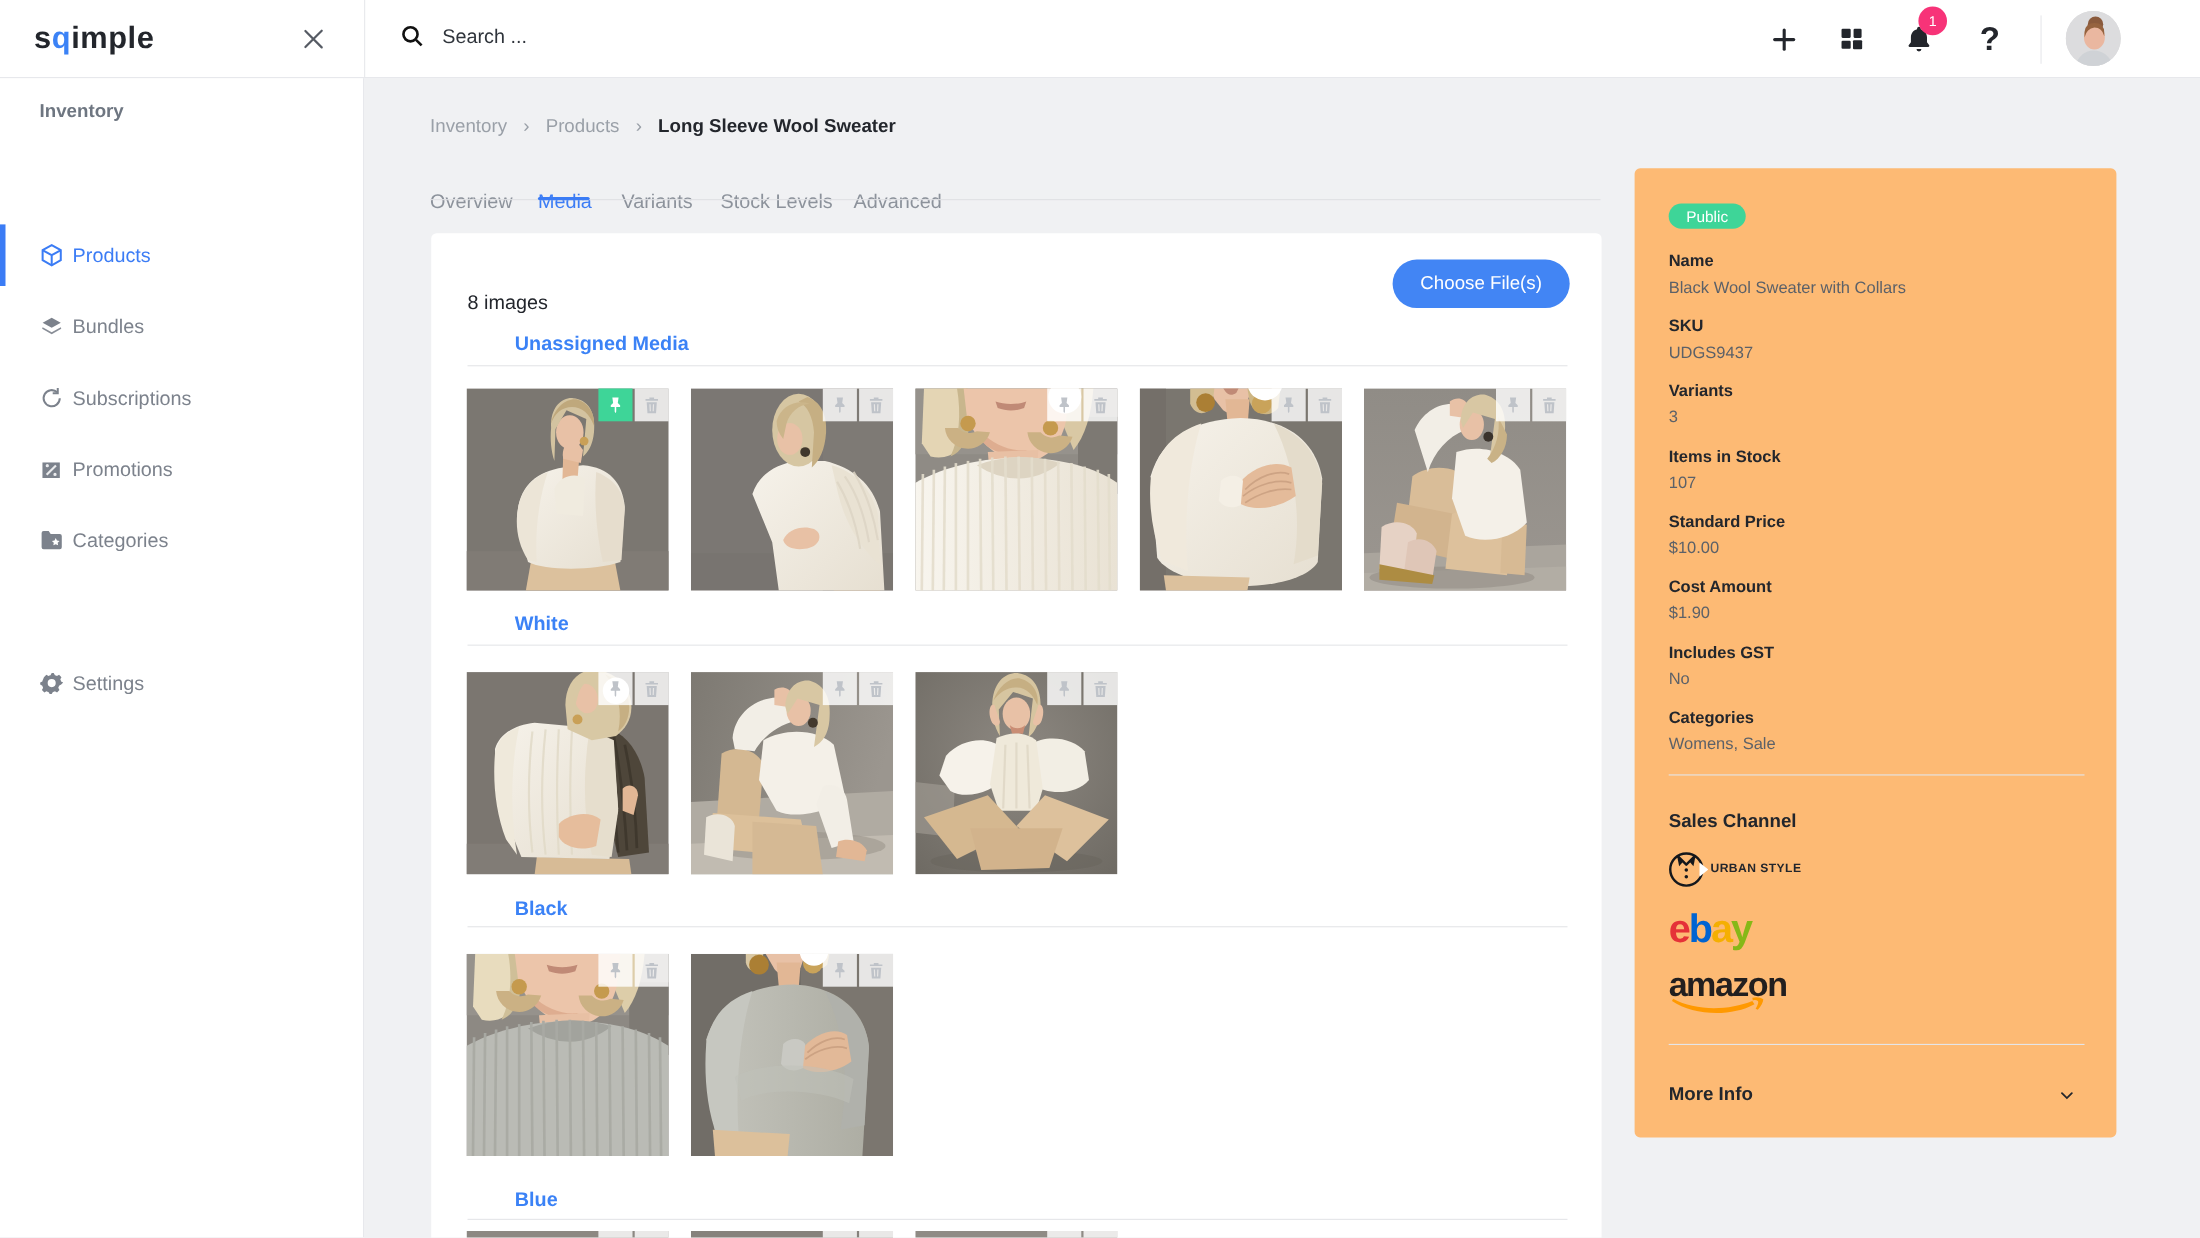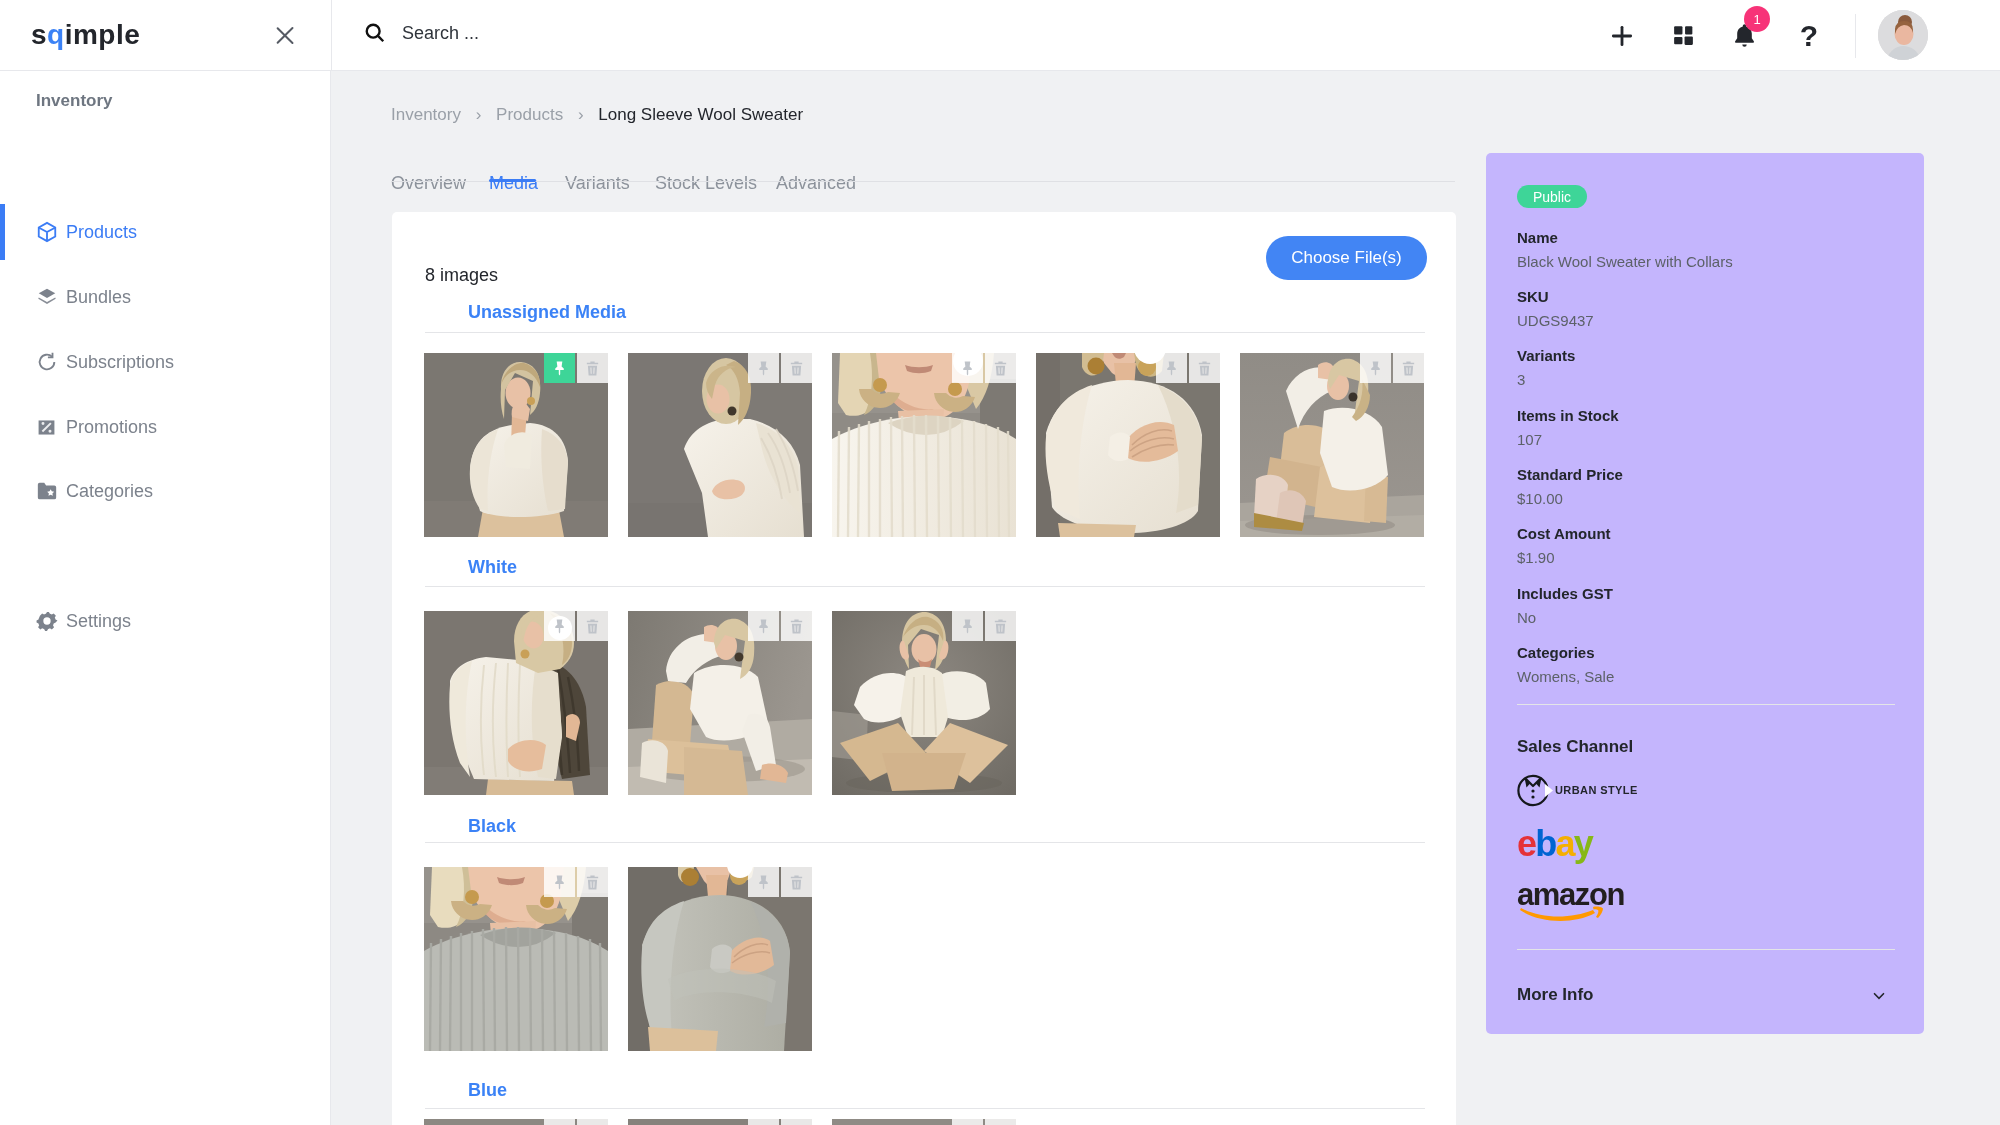--- a/index.html
+++ b/index.html
@@ -30,42 +30,42 @@
   .sb-item { position:absolute; left:0; width:331px; height:64px; display:flex; align-items:center; color:#7c828c; font-size:18px; }
   .sb-item svg { position:absolute; left:36px; }
   .sb-item .lbl { position:absolute; left:66px; }
   .sb-item.active { color:#3b7cf5; }
   .sb-item.active:before { content:""; position:absolute; left:0; top:4px; width:5px; height:56px; background:#3b7cf5; }
   .sb-chev { position:absolute; right:34px; }
 
   
   #main { position:absolute; left:332px; top:72px; width:1668px; height:1053px; background:#f0f1f3; }
   #crumbs { position:absolute; left:59px; top:33px; font-size:17px; color:#9aa0a8; }
-  #crumbs b { color:#23262c; font-weight:400; }
+  #crumbs b { color:#23262c; font-weight:700; }
   #crumbs .sep { margin:0 10px; color:#9aa0a8; }
   .tab { position:absolute; top:81px; font-size:18px; color:#8c929b;margin-top:20px; }
   .tab.active { color:#3b7cf5; }
   #tabline { position:absolute; left:59px; top:109px; width:1064px; height:1px; background:#dfe0e4; }
   #media-underline { position:absolute; left:157px; top:107px; width:47px; height:3px; background:#3b7cf5; border-radius:2px; }
 
   
   #card { position:absolute; left:60px; top:140px; width:1064px; height:950px; background:#fff; border-radius:5px; }
   #imgcount { position:absolute; left:33px; top:37px; font-size:18px; color:#23262c;margin-top:16px; }
   #choosebtn { position:absolute; right:29px; top:24px; width:161px; height:44px; background:#4285f4; border-radius:22px; color:#fff; font-size:17px; display:flex; align-items:center; justify-content:center; }
   .sect-head { position:absolute; left:33px; font-size:18px; font-weight:700; color:#3b82f6;margin-left:43px; }
   .sect-line { position:absolute; left:33px; width:1000px; height:1px; background:#e4e5e8; }
   .thumb { position:absolute; width:184px; height:184px; overflow:hidden; }
   .thumb svg.photo { position:absolute; left:0; top:0; }
   .acts { position:absolute; right:0; top:0; display:flex; }
   .wcirc { position:absolute; background:#fff; border-radius:50%; }
   .abtn { width:31px; height:30px; background:rgba(255,255,255,0.82); display:flex; align-items:center; justify-content:center; margin-left:2px; }
   .abtn.green { background:#3ed598; }
 
   
-  #rcard { position:absolute; left:1154px; top:81px; width:438px; height:881px; background:#c4b5fd; border-radius:5px; }
+  #rcard { position:absolute; left:1154px; top:81px; width:438px; height:881px; background:#fdba74; border-radius:5px; }
   #pubbadge { position:absolute; left:31px; top:32px; width:70px; height:23px; background:#3ed598; border-radius:12px; color:#fff; font-size:14px; display:flex; align-items:center; justify-content:center; }
   .fld { position:absolute; left:31px; }
   .fld .lb { font-size:15px; font-weight:700; color:#23262c; }
   .fld .vl { font-size:15px; color:#5c6168; margin-top:7px; }
   .rline { position:absolute; left:31px; width:378px; height:1px; background:#e4e5e8; }
   #saleshead { position:absolute; left:31px; top:584px; font-size:17px; font-weight:700; color:#23262c; }
   #moreinfo { position:absolute; left:31px; top:832px; font-size:17px; font-weight:700; color:#23262c; }
   #mi-chev { position:absolute; right:36px; top:834px; }
 </style>
 </head>

